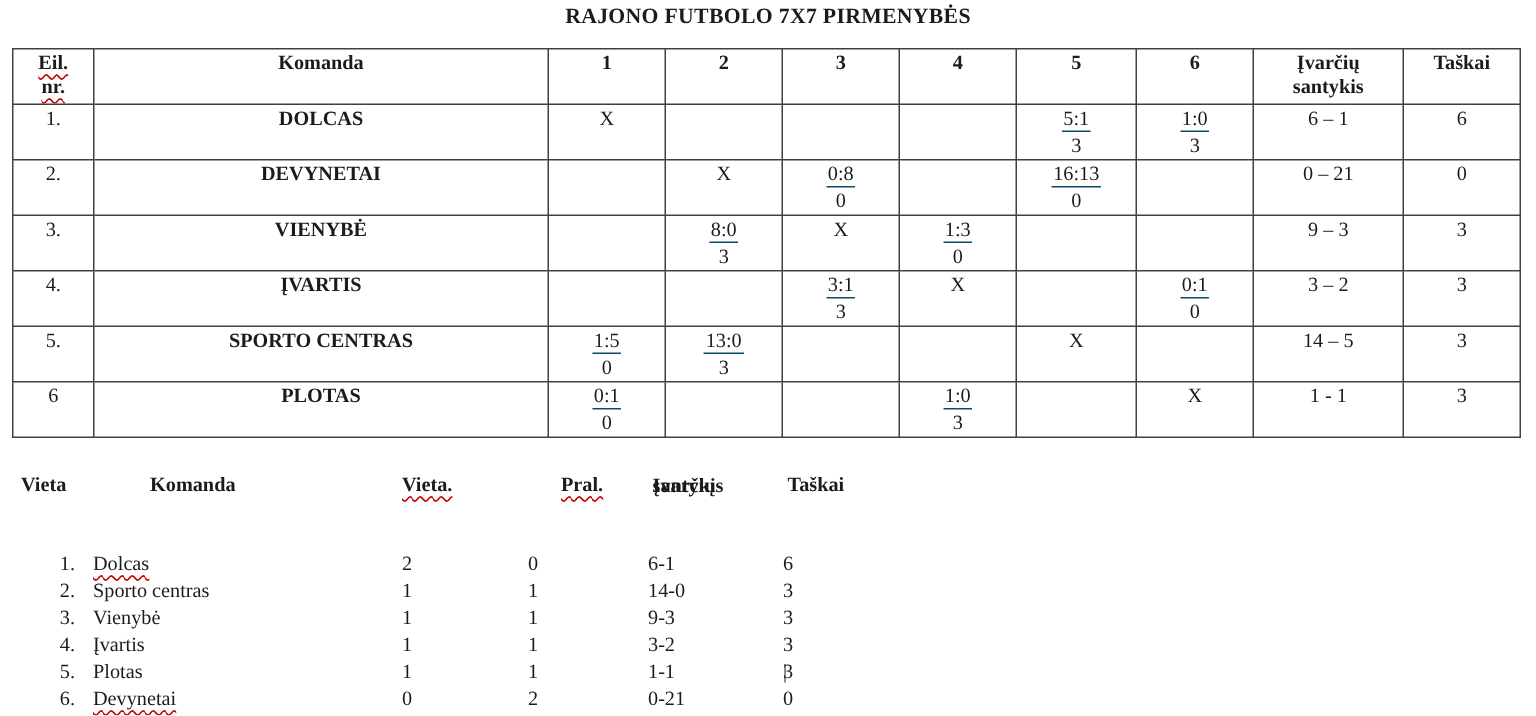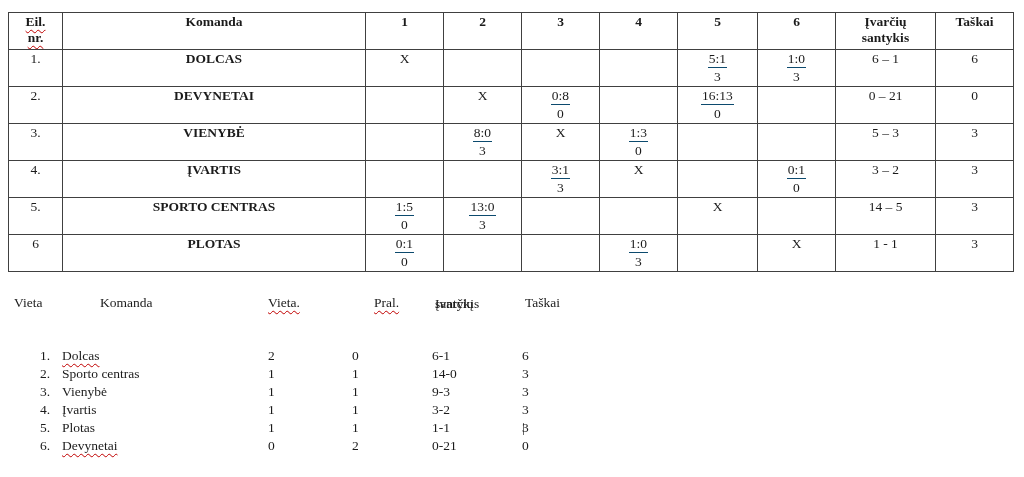--- a/index.html
+++ b/index.html
@@ -15,35 +15,36 @@
   td .teamname{font-weight:bold;}
   
   .frac{display:inline-block;text-align:center;line-height:15px;}
   .frac .num{display:block;border-bottom:1px solid #0c4a6e;padding:0 1px 1px 1px;}
   .frac .den{display:block;padding-top:1px;}
   
   .sp{text-decoration-line:underline;text-decoration-style:wavy;text-decoration-color:#c00000;
       text-decoration-thickness:1px;text-underline-offset:3px;text-decoration-skip-ink:none;}
   
   #standings{position:relative;margin-top:23px;height:180px;font-size:13.5px;}
-  .st-hdr{position:relative;height:53px;font-weight:normal;}
+  .st-hdr{position:relative;height:53px;font-weight:bold;}
   .st-hdr span{position:absolute;top:0;white-space:nowrap;}
   .pos-vieta{left:14px;} .pos-komanda{left:100px;} .pos-perg{left:268px;}
   .pos-pral{left:355px;margin-left:19px;} .pos-ivarciu{left:435px;line-height:18px;} .pos-taskai{left:525px;}
   .st-row{position:relative;height:18px;}
   .st-row span{position:absolute;top:0;white-space:nowrap;}
   .c-nr{left:14px;width:36px;text-align:right;}
   .c-team{left:62px;} .c-w{left:268px;} .c-l{left:352px;} .c-ratio{left:432px;text-align:right;} .c-pts{left:522px;}
   .caret{font-weight:normal;letter-spacing:-1px;}
 </style>
 </head>
 <body>
 
 <div id="page">
 
+  <div id="doc-title">RAJONO FUTBOLO 7X7 PIRMENYBĖS</div>
 
   <table class="league">
     <colgroup>
       <col style="width:54px">
         <col style="width:303px">
         <col style="width:78px">
         <col style="width:78px">
       <col style="width:78px">
         <col style="width:78px">
         <col style="width:80px">
@@ -99,21 +100,21 @@
 
     <tr>
       <td>3.</td>
       <td><span class="teamname">VIENYBĖ</span></td>
       <td></td>
       <td><span class="frac"><span class="num">8:0</span><span class="den">3</span></span></td>
       <td><span>X</span></td>
       <td><span class="frac"><span class="num">1:3</span><span class="den">0</span></span></td>
       <td></td>
       <td></td>
-      <td>5 – 3</td>
+      <td>9 – 3</td>
       <td>3</td>
     </tr>
 
     <tr>
       <td>4.</td>
       <td><span class="teamname">ĮVARTIS</span></td>
       <td></td>
       <td></td>
       <td><span class="frac"><span class="num">3:1</span><span class="den">3</span></span></td>
       <td><span>X</span></td>

